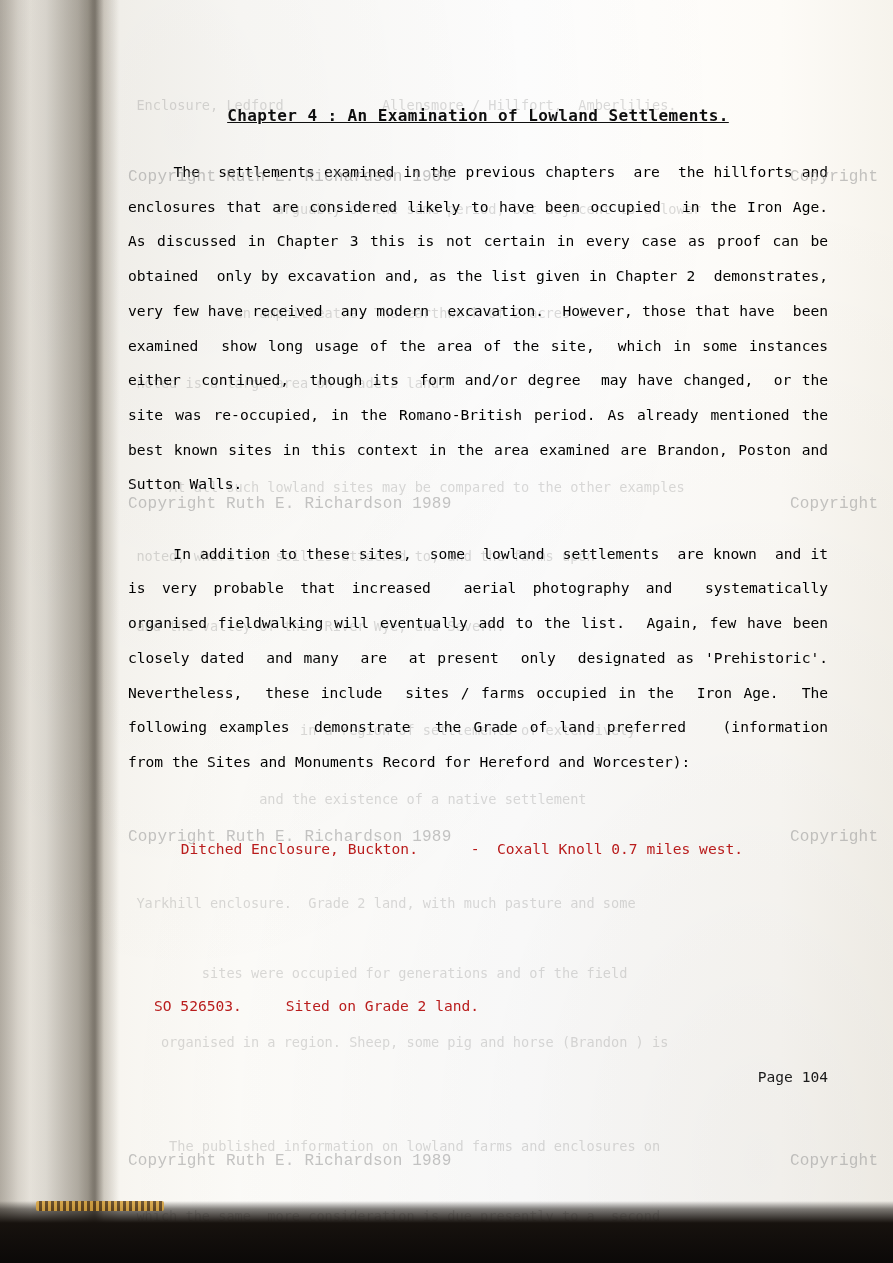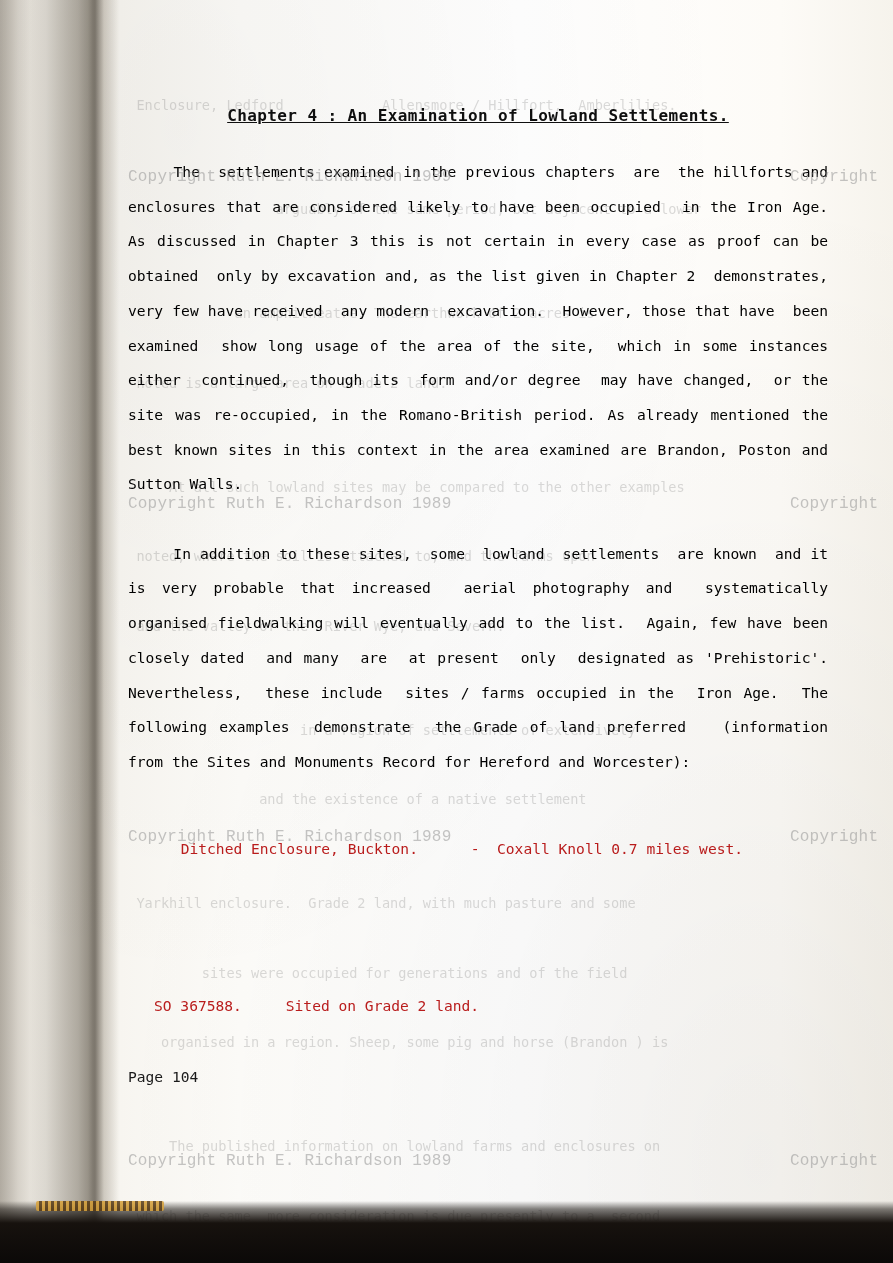--- a/index.html
+++ b/index.html
@@ -109,21 +109,21 @@
     color: #b91c1c;
     white-space: pre;
   }
   .entry .line2 { display: block; padding-left: 26px; }
 
   .folio {
     position: absolute;
     left: 128px;
     top: 1068px;
     width: 700px;
-    text-align: left;
+    text-align: right;
     font-size: 14.6px;
     color: #1a1a1a;
   }
 
   
   .ghost {
     position: absolute;
     left: 120px;
     top: 88px;
     width: 740px;
@@ -212,21 +212,21 @@
 
     <p class="body">     The  settlements examined in the previous chapters  are  the hillforts and  enclosures that are considered likely to have been occupied  in the Iron Age.  As discussed in Chapter 3 this is not certain in every case as proof can be obtained  only by excavation and, as the list given in Chapter 2  demonstrates,  very few have received  any modern  excavation.  However, those that have  been examined  show long usage of the area of the site,  which in some instances either  continued,  though its  form and/or degree  may have changed,  or the site was re-occupied, in the Romano-British period. As already mentioned the best known sites in this context in the area examined are Brandon, Poston and Sutton Walls.</p>
     <div class="gap"></div>
     <p class="body">     In addition to these sites,  some  lowland  settlements  are known  and it is very probable that increased  aerial photography and  systematically organised fieldwalking will eventually add to the list.  Again, few have been  closely dated  and many  are  at present  only  designated as 'Prehistoric'.  Nevertheless,  these include  sites / farms occupied in the  Iron Age.  The  following examples  demonstrate  the Grade of land preferred   (information from the Sites and Monuments Record for Hereford and Worcester):</p>
 
     <div class="entry">
       <span>Ditched Enclosure, Buckton.      -  Coxall Knoll 0.7 miles west.</span>
     </div>
 
     <div class="entry">
-      <span class="line2">SO 367588.     Sited on Grade 2 land.</span>
+      <span class="line2">SO 526503.     Sited on Grade 2 land.</span>
     </div>
 
     <div class="entry">
       
       
     </div>
   </div>
 
   <div class="folio">Page 104</div>
 

